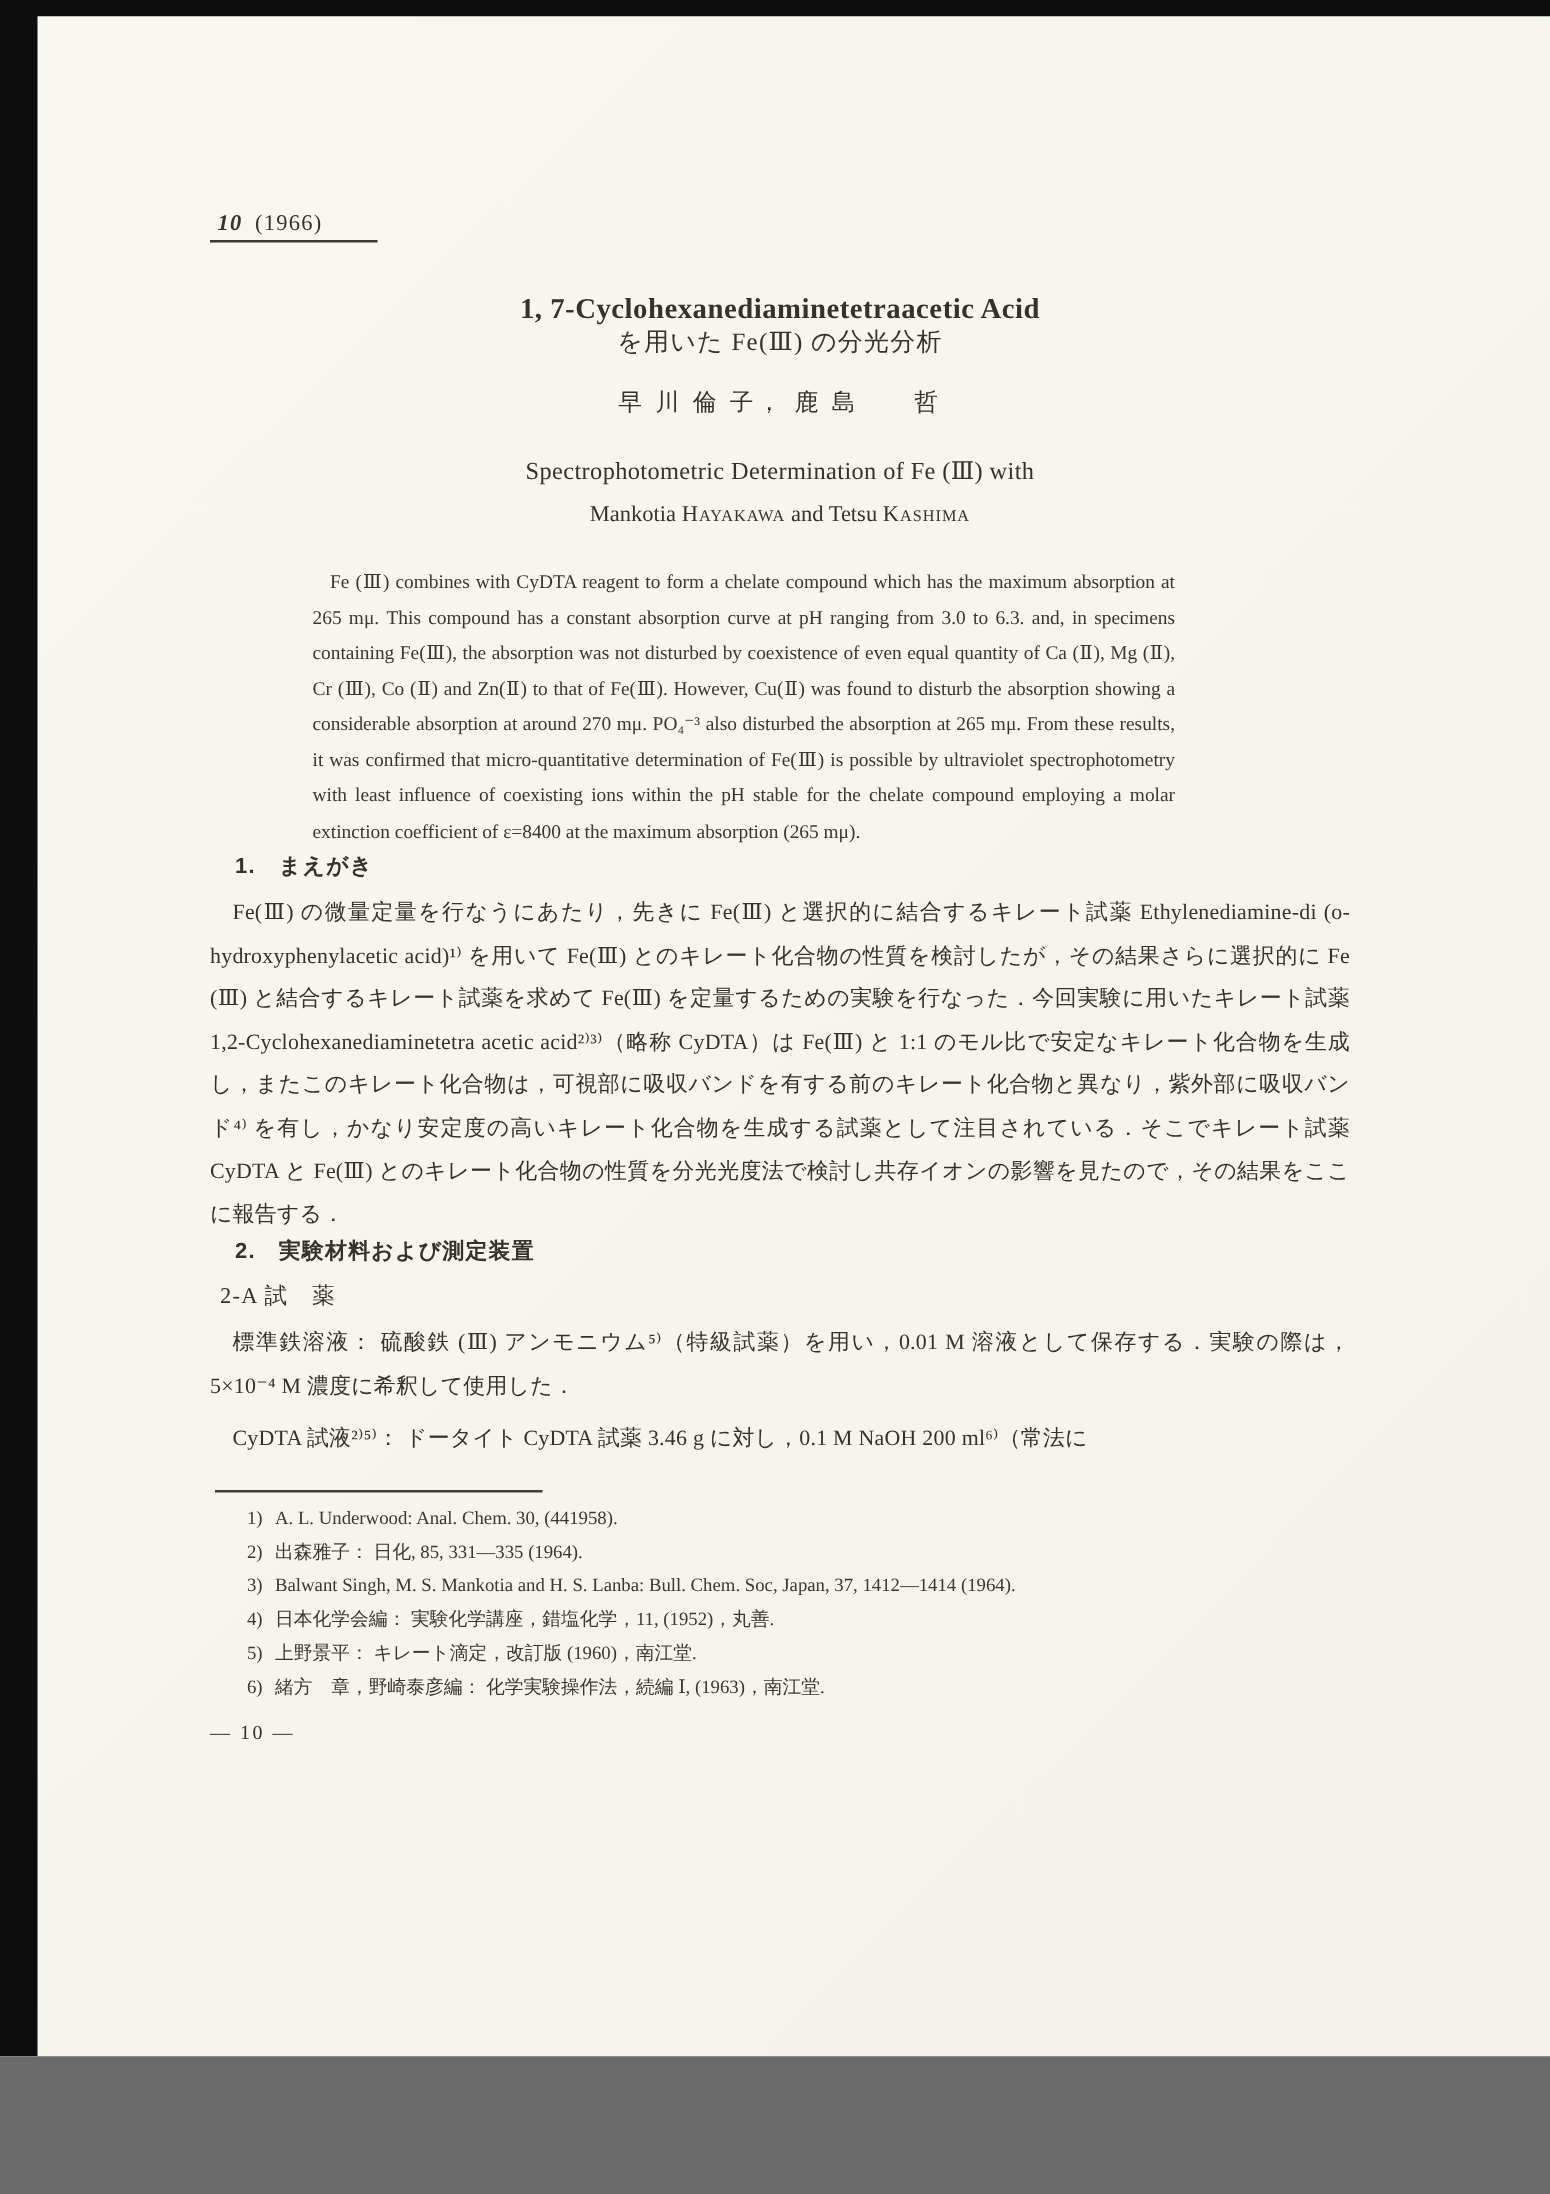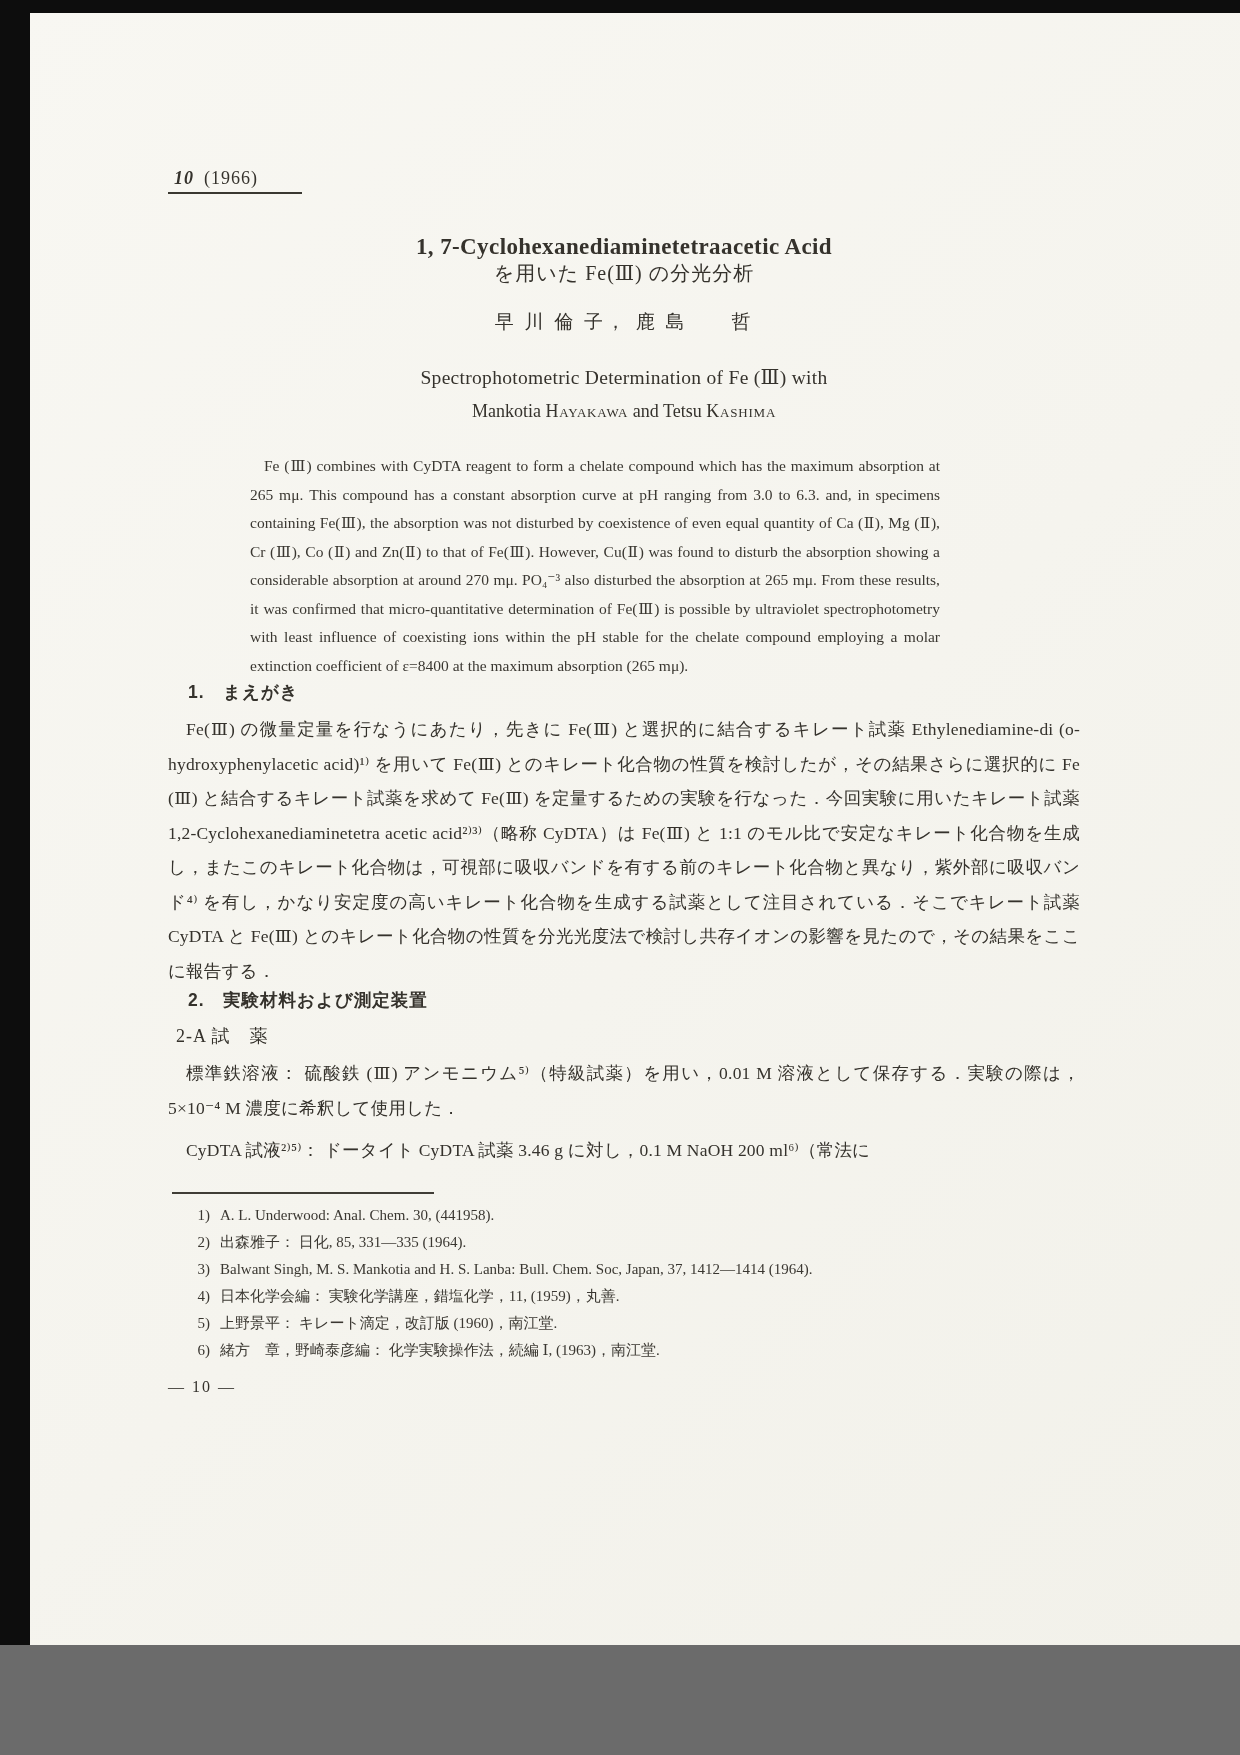--- a/index.html
+++ b/index.html
@@ -159,21 +159,21 @@
       <div class="footnote">
         <span class="fn-num">2)</span>
         <span class="fn-text">出森雅子：  日化, 85, 331—335 (1964).</span>
       </div>
       <div class="footnote">
         <span class="fn-num">3)</span>
         <span class="fn-text">Balwant Singh, M. S. Mankotia and H. S. Lanba:  Bull. Chem. Soc, Japan, 37, 1412—1414 (1964).</span>
       </div>
       <div class="footnote">
         <span class="fn-num">4)</span>
-        <span class="fn-text">日本化学会編：  実験化学講座，錯塩化学，11, (1959)，丸善.</span>
+        <span class="fn-text">日本化学会編：  実験化学講座，錯塩化学，11, (1952)，丸善.</span>
       </div>
       <div class="footnote">
         <span class="fn-num">5)</span>
         <span class="fn-text">上野景平：  キレート滴定，改訂版 (1960)，南江堂.</span>
       </div>
       <div class="footnote">
         <span class="fn-num">6)</span>
         <span class="fn-text">緒方　章，野崎泰彦編：  化学実験操作法，続編 Ⅰ, (1963)，南江堂.</span>
       </div>
     </div>

